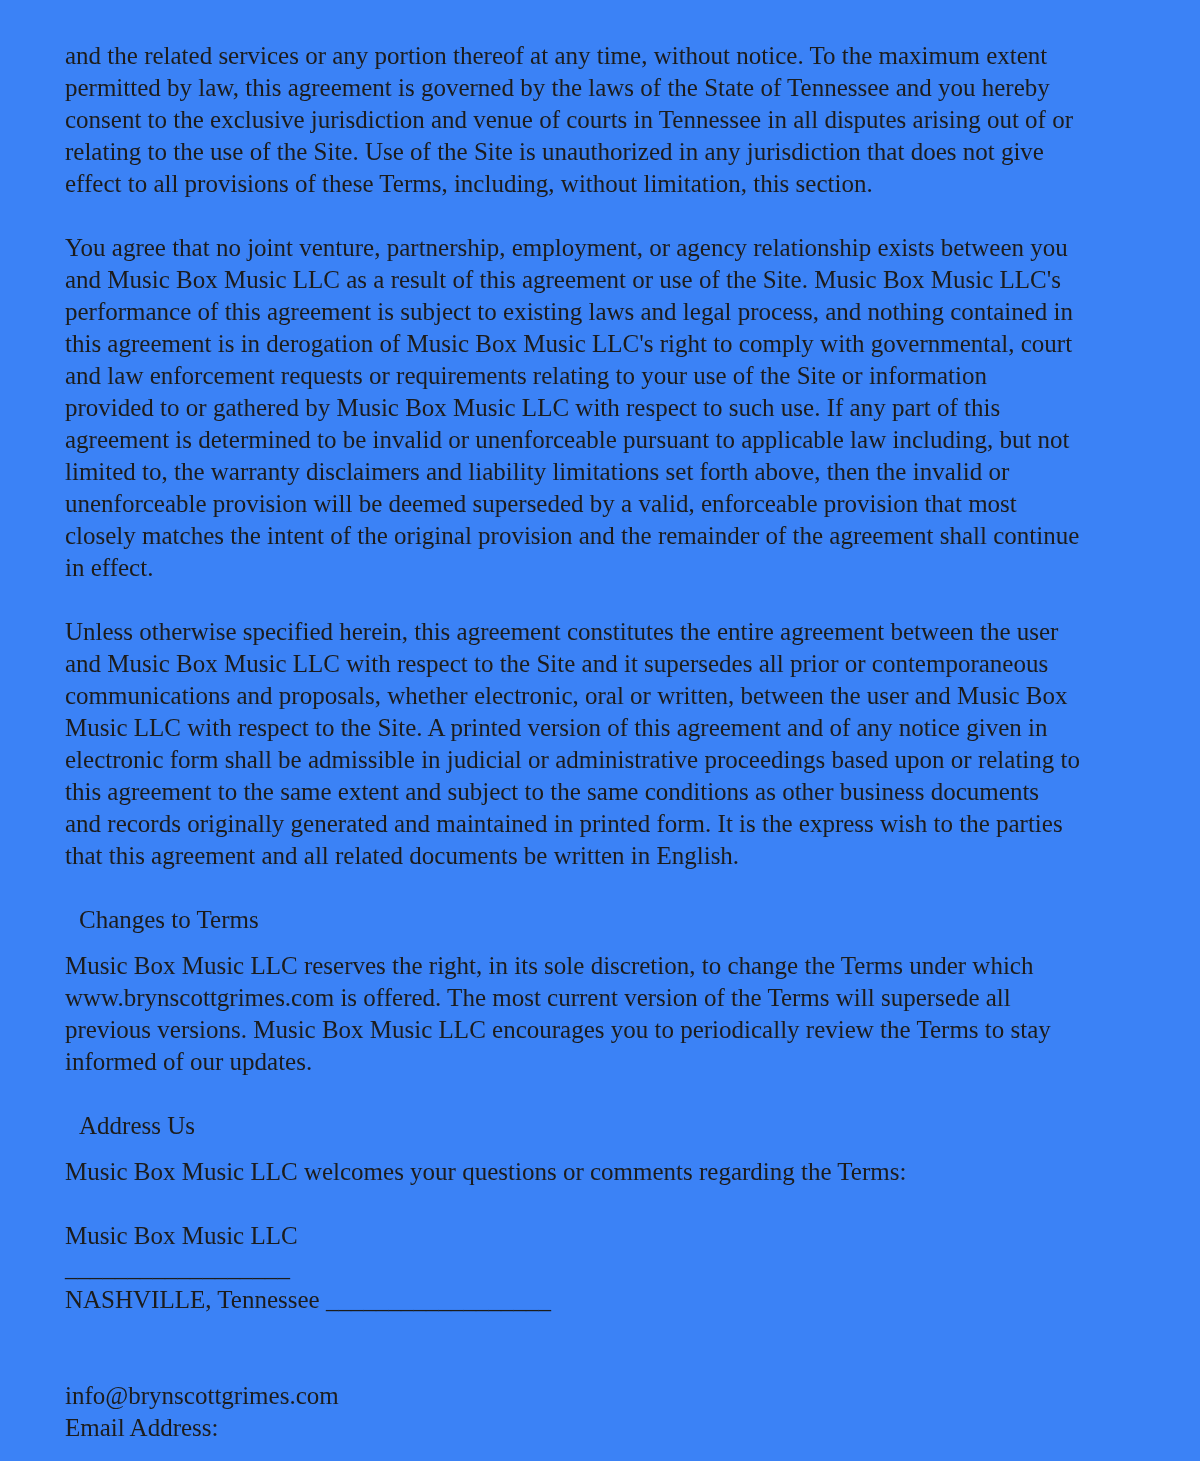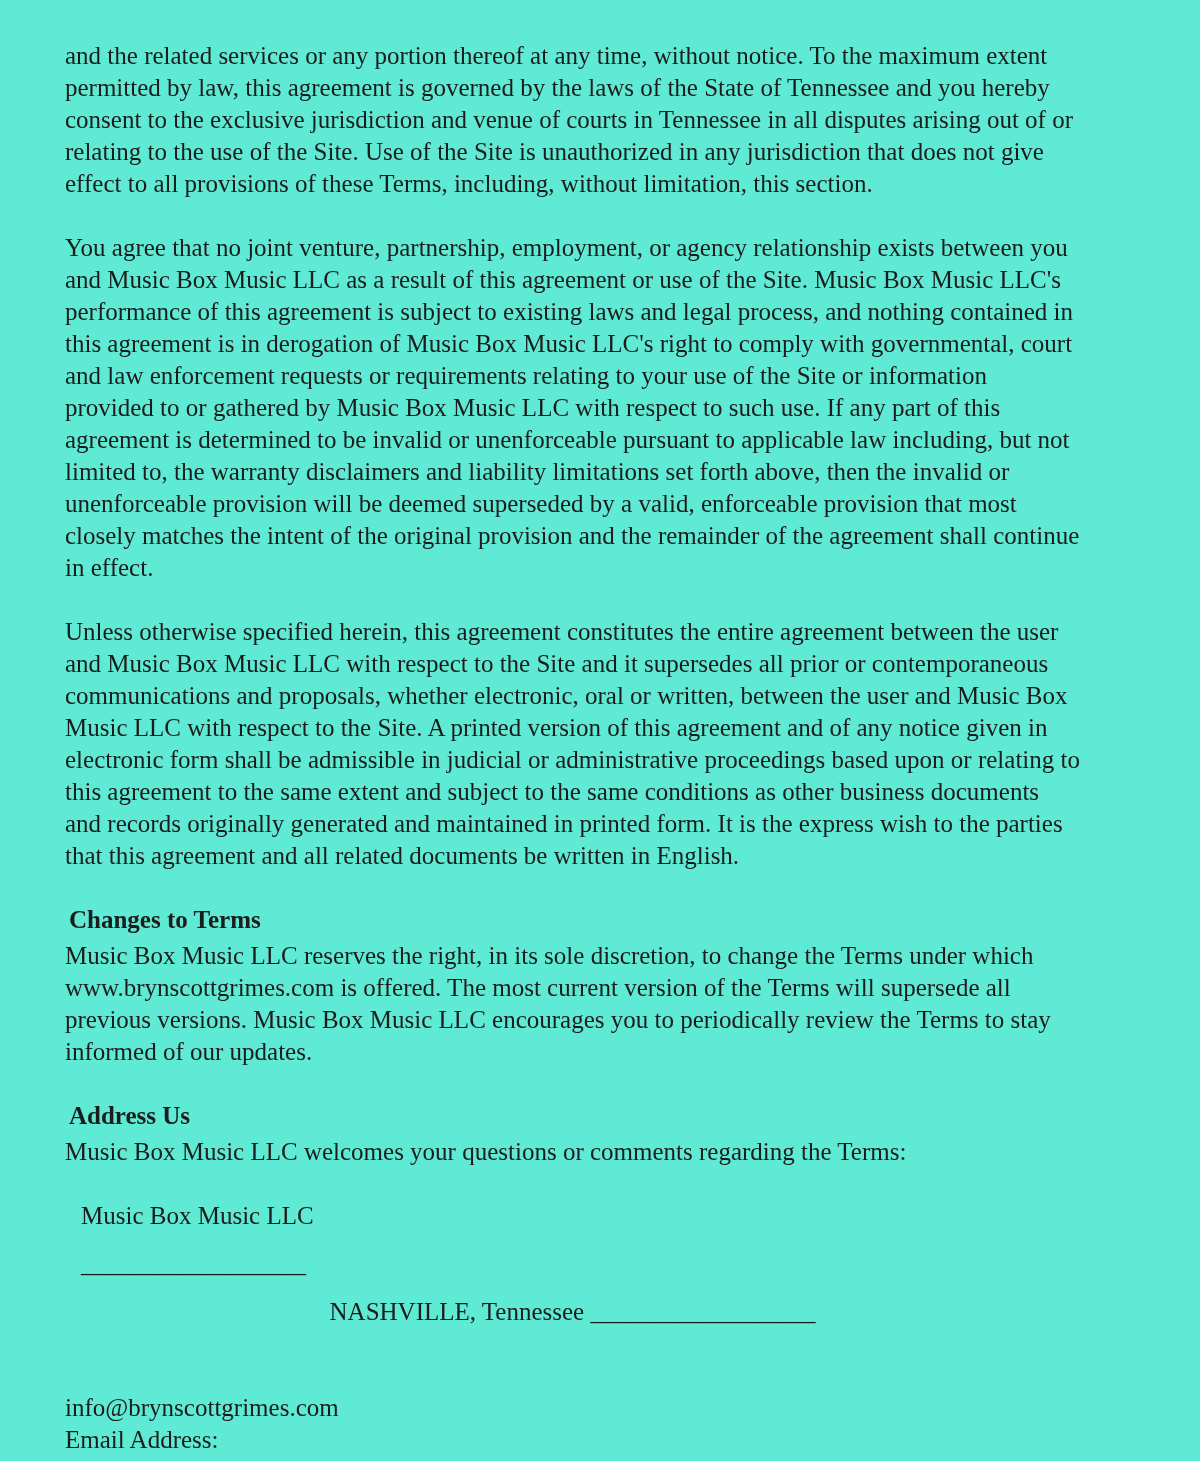--- a/index.html
+++ b/index.html
@@ -4,46 +4,45 @@
 <style>
   html, body {
     margin: 0;
     padding: 0;
     background: #fdfdfd;
   }
   .page {
     position: relative;
     width: 1200px;
     height: 1461px;
-    background: #5eead4;
+    background: #3b82f6;
     overflow: hidden;
     font-family: "Liberation Serif", "DejaVu Serif", serif;
     color: #1c1c1c;
   }
   .content {
     position: absolute;
     left: 65px;
     top: 40px;
     width: 1015px;
     font-size: 25px;
     line-height: 32px;
   }
   .para {
     margin: 0 0 32px 0;
   }
   .heading {
-    font-weight: bold;
-    margin: 4px;
+    font-weight: normal;
+    margin: 14px;
   }
   .addr-line {
-    margin: 16px;
+    margin: 0;
   }
   .addr-gap-after {
     margin: 0 0 64px 0;
-    text-align: center;
   }
   .contact-line {
     margin: 0;
   }
 </style>
 </head>
 <body>
 
 <div class="page">
   <div class="content">

